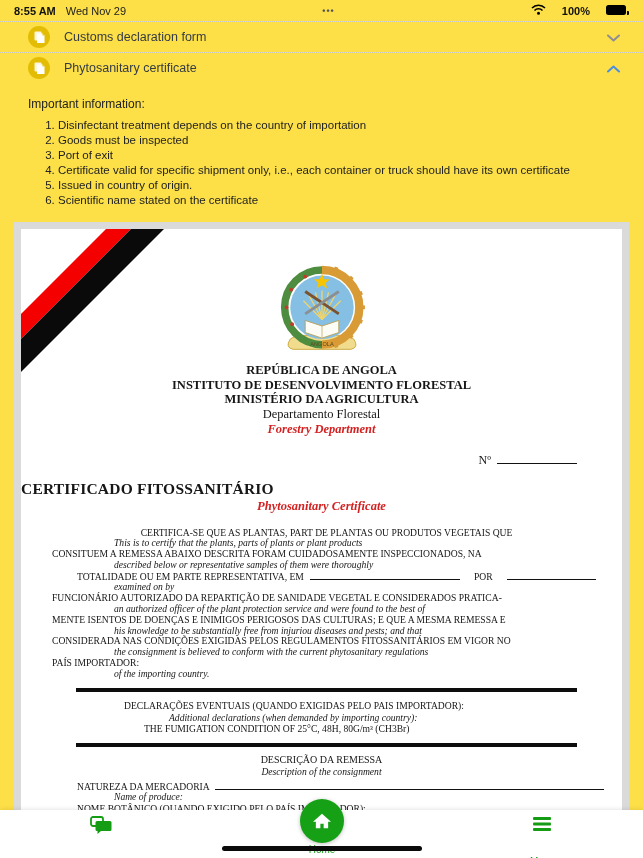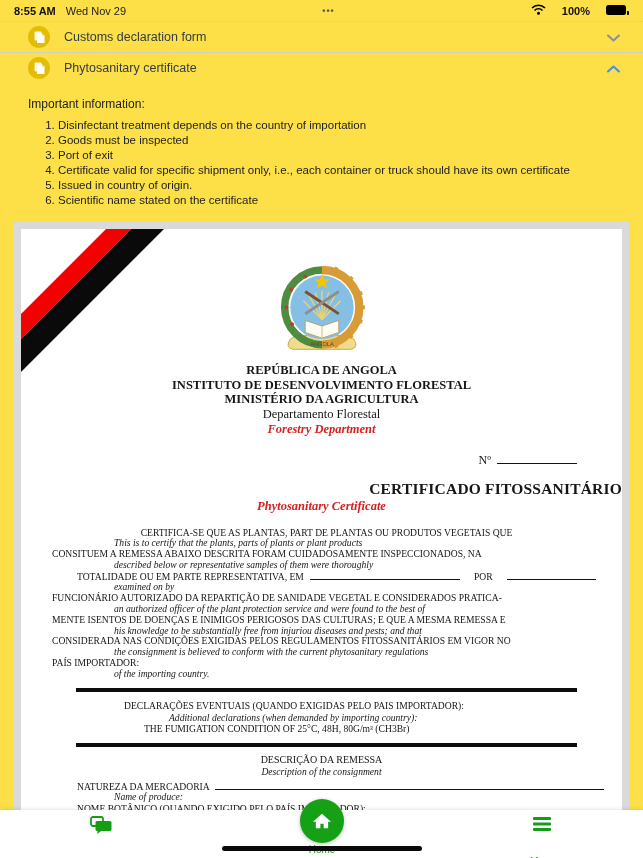--- a/index.html
+++ b/index.html
@@ -40,21 +40,21 @@
   .ribbon { position:absolute; top:0; left:0; }
 
   .arms { display:block; margin:36px auto 4px auto; }
   .org { text-align:center; font-weight:bold; font-size:12.5px; line-height:14.5px; }
   .dept-pt { text-align:center; font-size:12.5px; line-height:15px; }
   .dept-en { text-align:center; font-size:12.5px; font-weight:bold; font-style:italic; color:#D42121; line-height:15px; }
 
   .num-line { text-align:right; margin:16px 45px 0 0; font-size:12px; }
   .num-line .uline { width:80px; margin-left:6px; }
 
-  .cert-title { text-align:right; font-weight:bold; font-size:15.5px; margin-top:12px; letter-spacing:0.2px; }
+  .cert-title { text-align:left; font-weight:bold; font-size:15.5px; margin-top:12px; letter-spacing:0.2px; }
   .cert-subtitle { text-align:center; font-weight:bold; font-style:italic; color:#D42121; font-size:12.5px; margin-top:1px; }
 
   .cert-body { margin-top:14px; font-size:9.6px; }
   .pt-line { margin-left:31px; margin-right:18px; line-height:10.8px; white-space:nowrap; }
   .pt-line.centered { margin-left:0; text-align:center;padding-left:28px; }
   .en-line { margin-left:93px; margin-right:18px; font-style:italic; line-height:10.8px; white-space:nowrap; }
   .uline { display:inline-block; border-bottom:1px solid #111; height:9px; vertical-align:baseline; }
   .mix-line { display:flex; align-items:baseline; margin-left:56px; margin-right:18px; line-height:10.8px; }
   .mix-line .gap1 { width:150px; border-bottom:1px solid #111; height:9px; margin:0 14px 0 6px; }
   .mix-line .gap2 { flex:1; border-bottom:1px solid #111; height:9px; margin-left:14px; margin-right:8px; }

